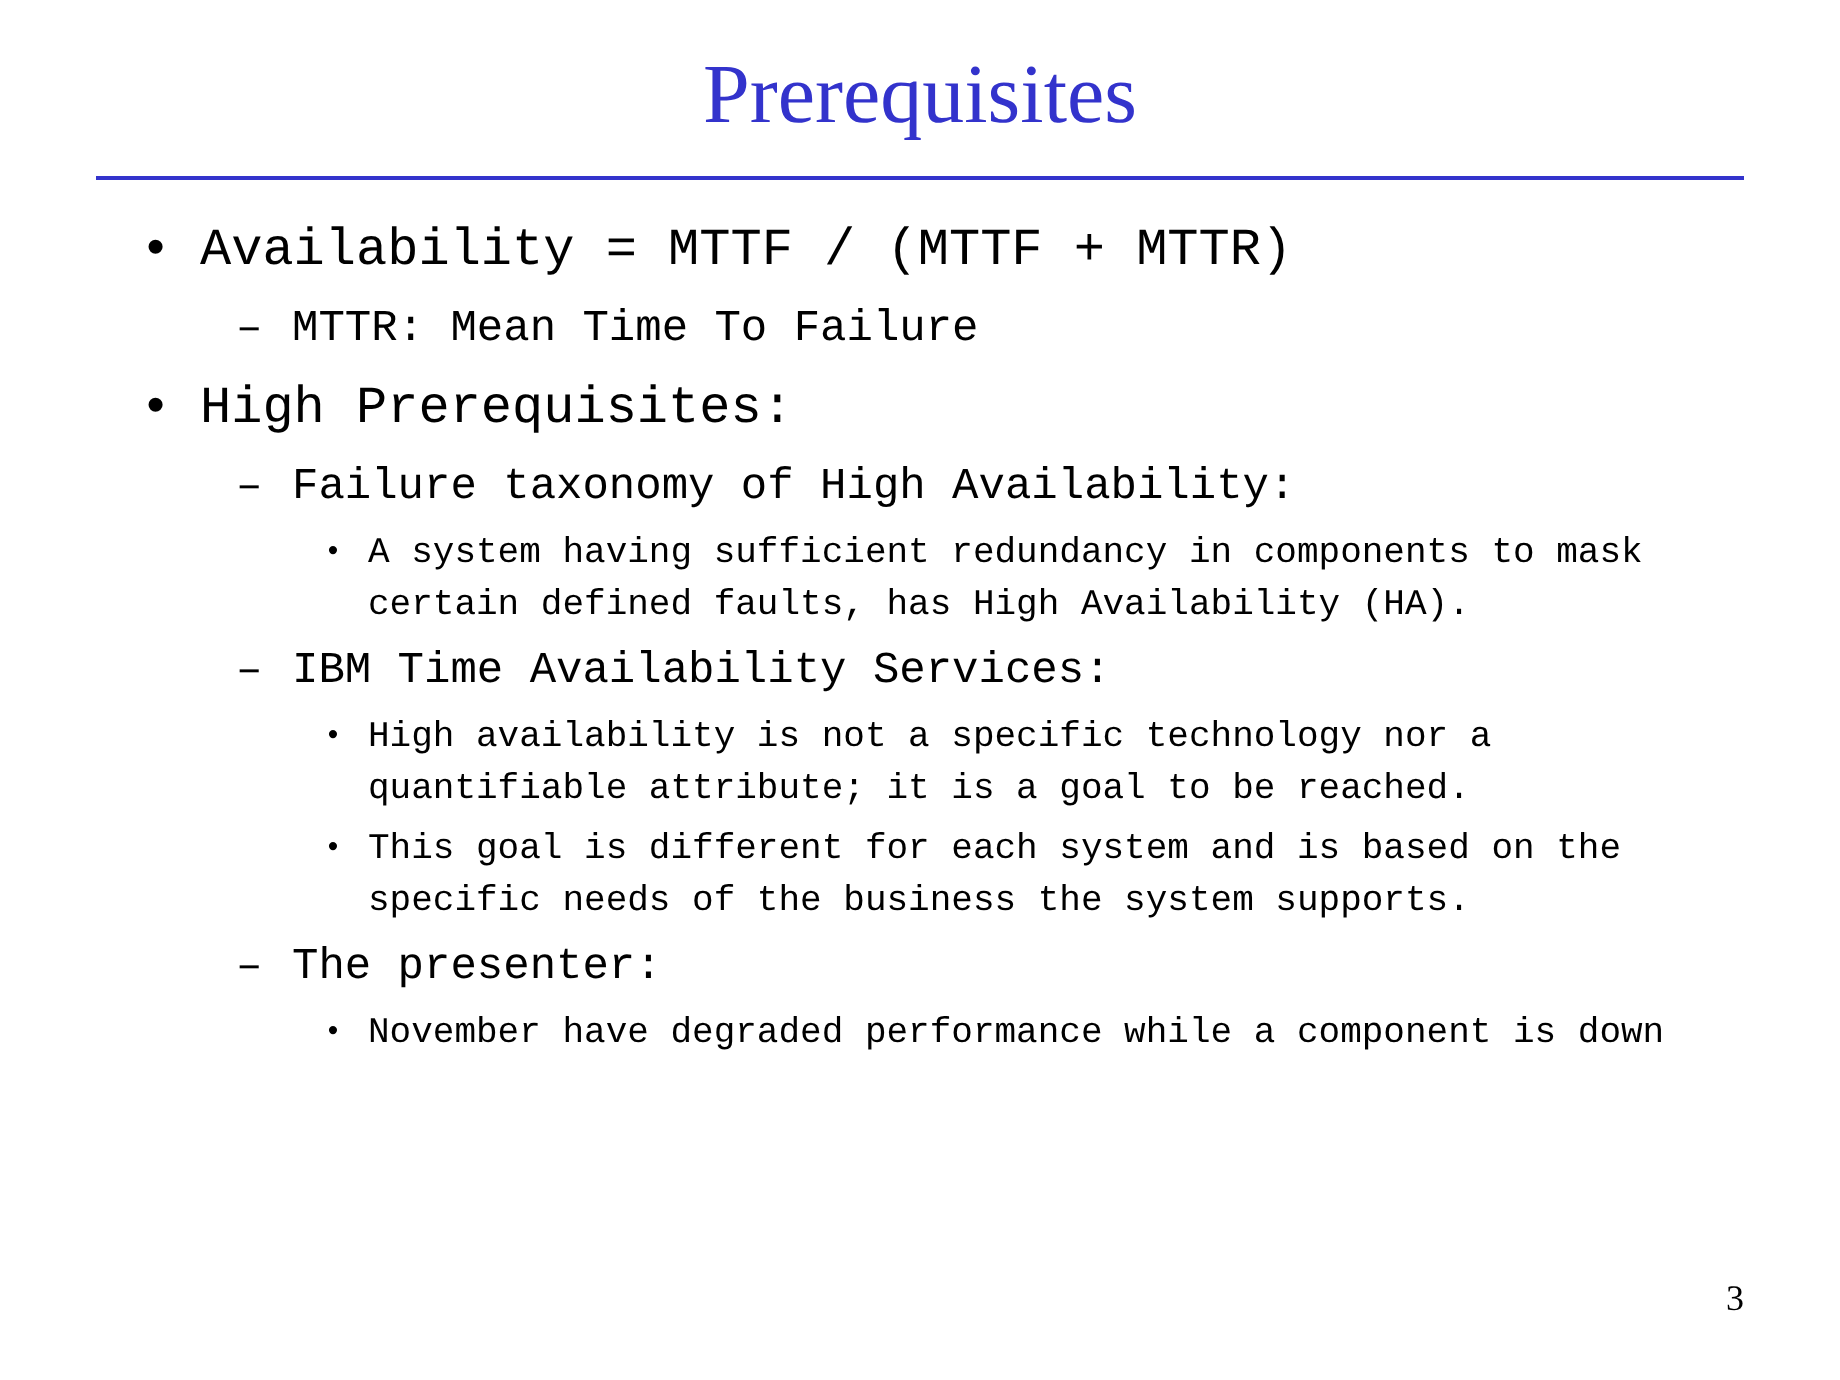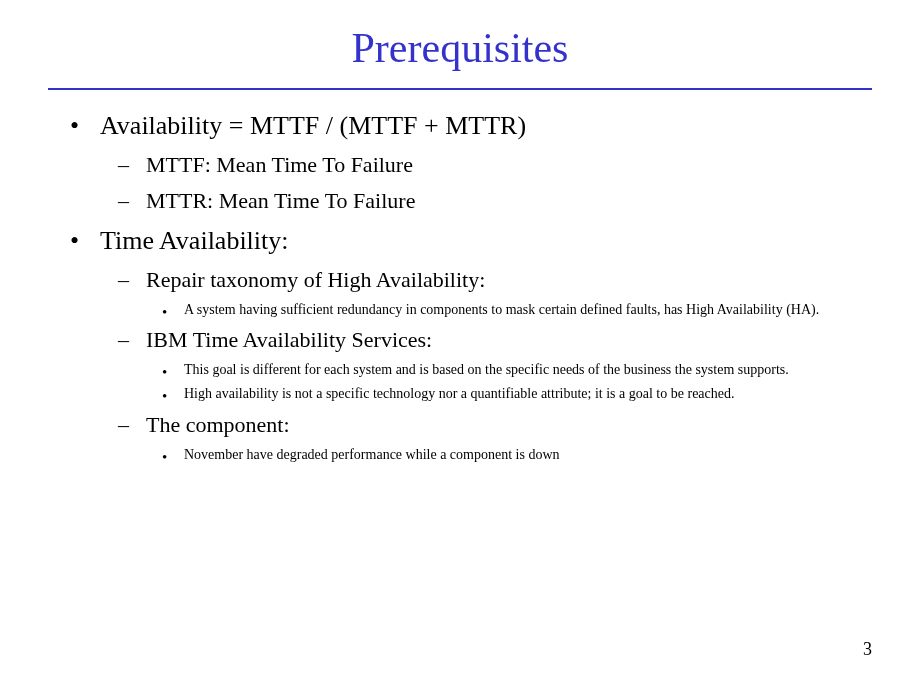--- a/index.html
+++ b/index.html
@@ -27,20 +27,21 @@
       margin-bottom: 16px;
     }
     .rule {
       border: none;
       border-top: 2px solid #3333cc;
       margin: 0 0 18px 0;
     }
     ul.level1 {
       list-style: none;
       padding-left: 52px;
+      font-family: Liberation Mono, monospace;
     }
     ul.level1 > li {
       position: relative;
       font-size: 26px;
       line-height: 1.35;
       margin-bottom: 6px;
     }
     ul.level1 > li::before {
       content: "•";
       position: absolute;
@@ -64,21 +65,21 @@
       left: -28px;
       font-size: 22px;
     }
     ul.level3 {
       list-style: none;
       padding-left: 38px;
       margin-top: 4px;
     }
     ul.level3 > li {
       position: relative;
-      font-size: 14px;
+      font-size: 18px;
       line-height: 1.45;
       margin-bottom: 4px;
     }
     ul.level3 > li::before {
       content: "•";
       position: absolute;
       left: -22px;
       font-size: 15px;
       top: 2px;
     }
@@ -95,52 +96,49 @@
 
 <div class="slide">
   <h1 class="title">Prerequisites</h1>
   <hr class="rule">
 
   <ul class="level1">
     <li>
       <span>Availability = MTTF / (MTTF + MTTR)</span>
       <ul class="level2">
         <li>
-          <span>MTTF: Mean Time To Failure</span>
-        </li>
-        <li>
           <span>MTTR: Mean Time To Failure</span>
         </li>
       </ul>
     </li>
 
     <li>
-      <span>Time Availability:</span>
+      <span>High Prerequisites:</span>
       <ul class="level2">
         <li>
-          <span>Repair taxonomy of High Availability:</span>
+          <span>Failure taxonomy of High Availability:</span>
           <ul class="level3">
             <li>
               <span>A system having sufficient redundancy in components to mask certain defined faults, has High Availability (HA).</span>
             </li>
           </ul>
         </li>
         <li>
           <span>IBM Time Availability Services:</span>
           <ul class="level3">
             <li>
-              <span>This goal is different for each system and is based on the specific needs of the business the system supports.</span>
+              <span>High availability is not a specific technology nor a quantifiable attribute; it is a goal to be reached.</span>
             </li>
             <li>
-              <span>High availability is not a specific technology nor a quantifiable attribute; it is a goal to be reached.</span>
+              <span>This goal is different for each system and is based on the specific needs of the business the system supports.</span>
             </li>
           </ul>
         </li>
         <li>
-          <span>The component:</span>
+          <span>The presenter:</span>
           <ul class="level3">
             <li>
               <span>November have degraded performance while a component is down</span>
             </li>
           </ul>
         </li>
       </ul>
     </li>
   </ul>
 </div>

